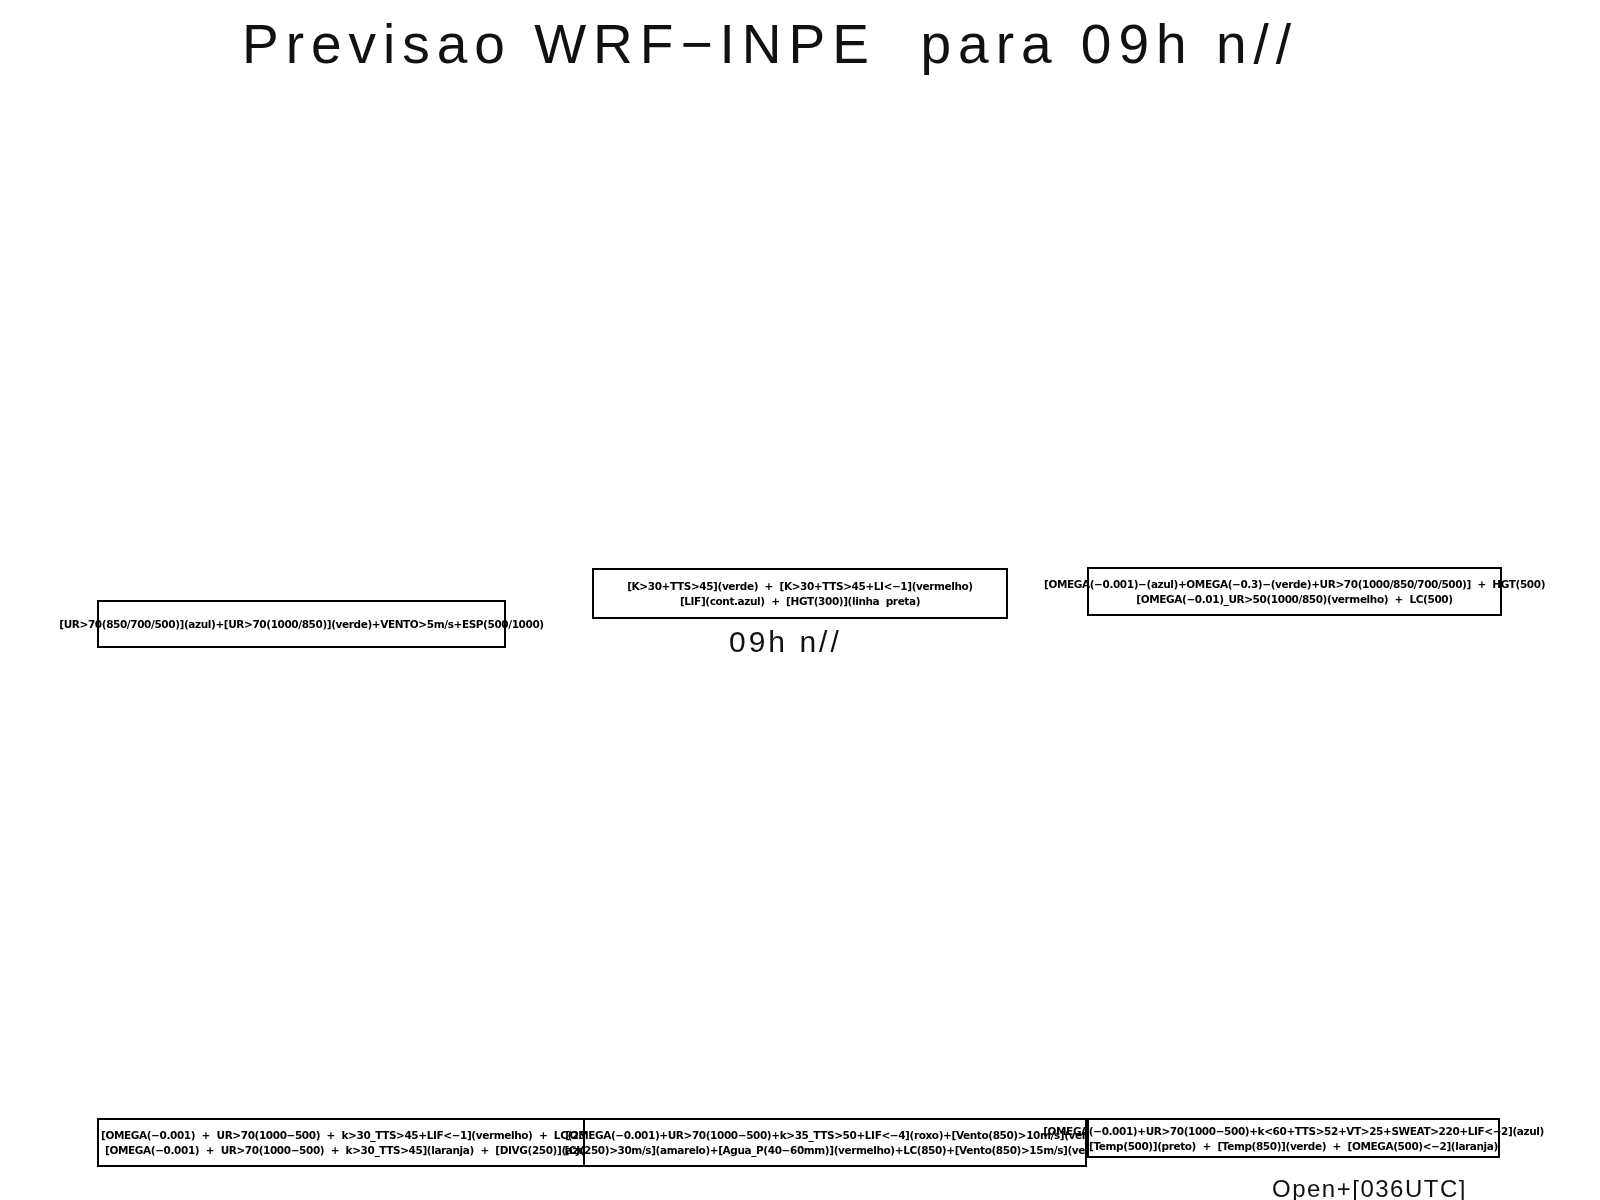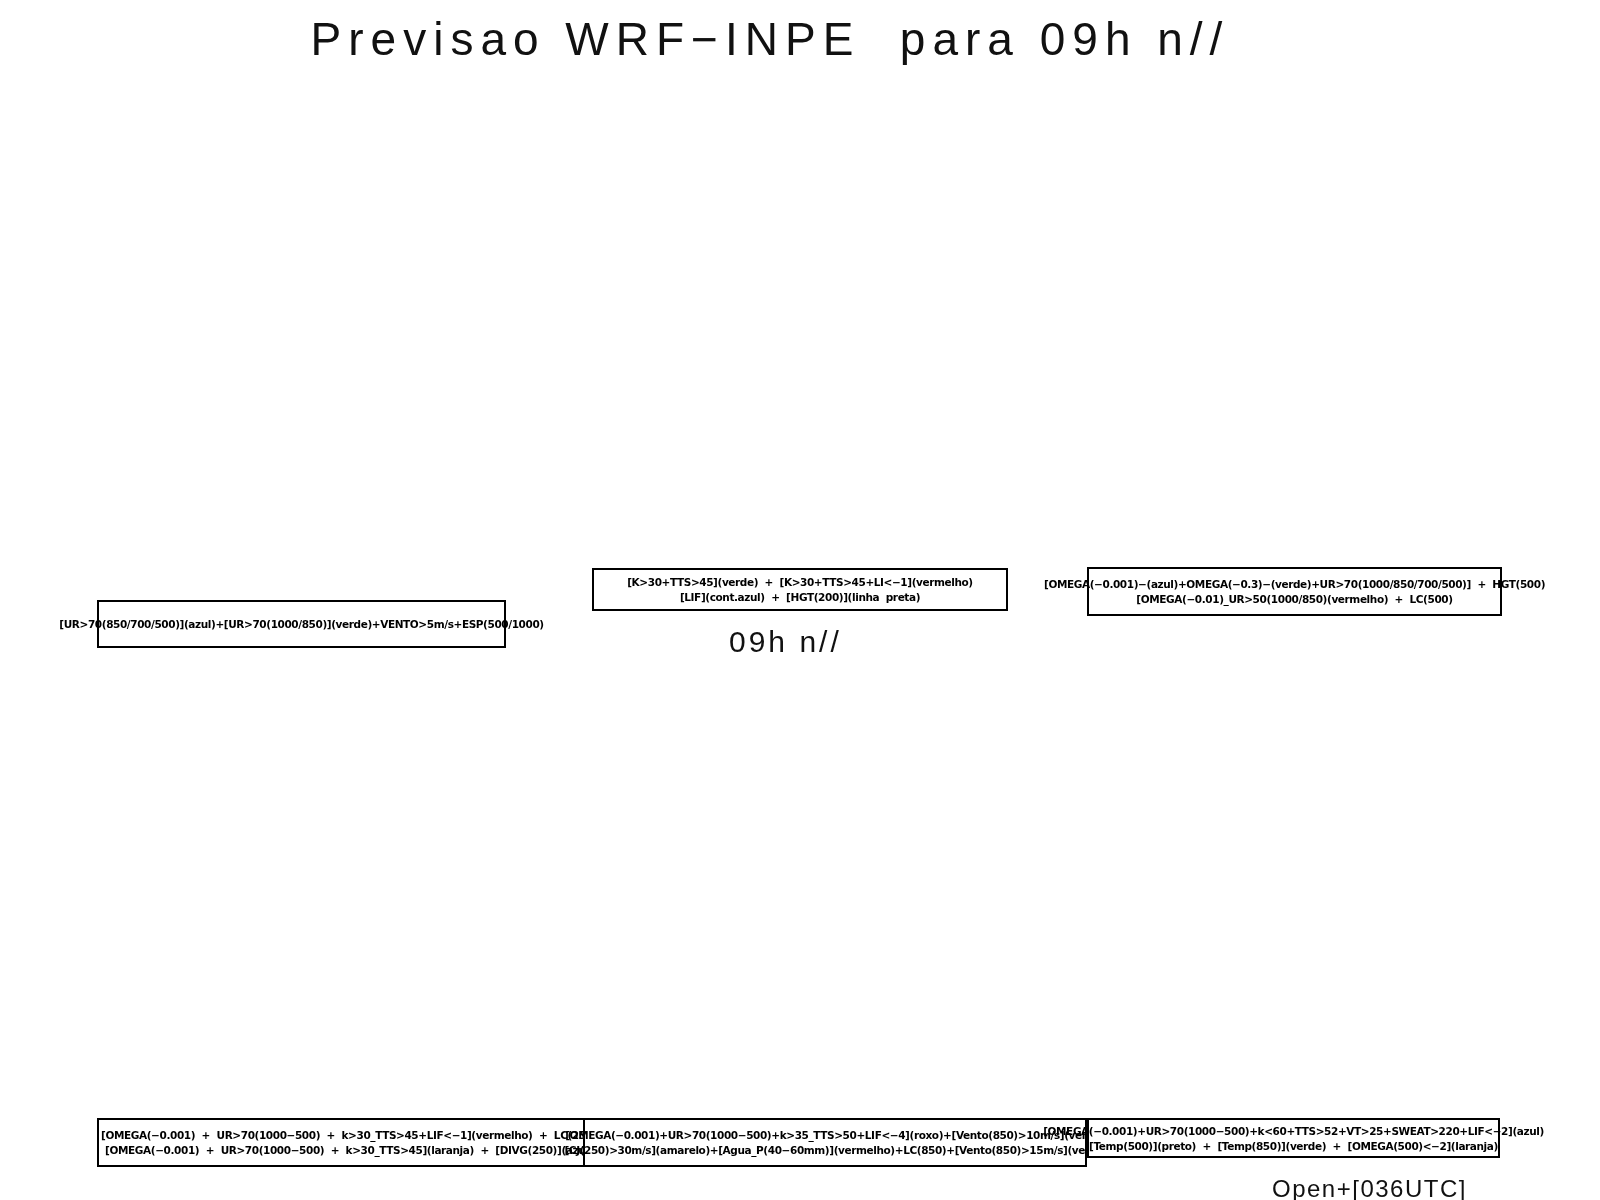--- a/index.html
+++ b/index.html
@@ -11,21 +11,21 @@
     color: #000000;
   }
   .page-title {
     position: absolute;
     top: 12px;
     left: 50%;
     transform: translateX(-50%);
     margin-left: -30px;
     font-family: "Liberation Sans", sans-serif;
     font-weight: 200;
-    font-size: 46px;
+    font-size: 55px;
     letter-spacing: 7px;
     white-space: pre;
     color: #111111;
   }
   .subtitle {
     position: absolute;
     top: 625px;
     left: 729px;
     font-weight: 200;
     font-size: 30px;
@@ -59,38 +59,38 @@
     font-weight: 700;
     font-size: 10.5px;
     letter-spacing: -0.4px;
     line-height: 14px;
     white-space: pre;
     color: #000000;
     text-align: center;
   }
   
   #box-top-left     { left:  97px; top:  600px; width: 409px; height: 48px; }
-  #box-top-center   { left: 592px; top:  568px; width: 416px; height: 43px; }
+  #box-top-center   { left: 592px; top:  568px; width: 416px; height: 51px; }
   #box-top-right    { left:1087px; top:  567px; width: 415px; height: 49px; }
   #box-bottom-left  { left:  97px; top: 1118px; width: 504px; height: 49px; }
   #box-bottom-center{ left: 583px; top: 1118px; width: 504px; height: 49px; }
   #box-bottom-right { left:1087px; top: 1118px; width: 413px; height: 40px; }
 </style>
 </head>
 <body>
 
 <div class="page-title">Previsao WRF−INPE  para 09h n//</div>
 
 <div id="box-top-left" class="legend-box">
   <div class="legend-line">[UR&gt;70(850/700/500)](azul)+[UR&gt;70(1000/850)](verde)+VENTO&gt;5m/s+ESP(500/1000)</div>
 </div>
 
 <div id="box-top-center" class="legend-box">
   <div class="legend-line">[K&gt;30+TTS&gt;45](verde)  +  [K&gt;30+TTS&gt;45+LI&lt;−1](vermelho)</div>
-  <div class="legend-line">[LIF](cont.azul)  +  [HGT(200)](linha  preta)</div>
+  <div class="legend-line">[LIF](cont.azul)  +  [HGT(300)](linha  preta)</div>
 </div>
 
 <div id="box-top-right" class="legend-box">
   <div class="legend-line">[OMEGA(−0.001)−(azul)+OMEGA(−0.3)−(verde)+UR&gt;70(1000/850/700/500)]  +  HGT(500)</div>
   <div class="legend-line">[OMEGA(−0.01)_UR&gt;50(1000/850)(vermelho)  +  LC(500)</div>
 </div>
 
 <div class="subtitle">09h n//</div>
 
 <div id="box-bottom-left" class="legend-box">

